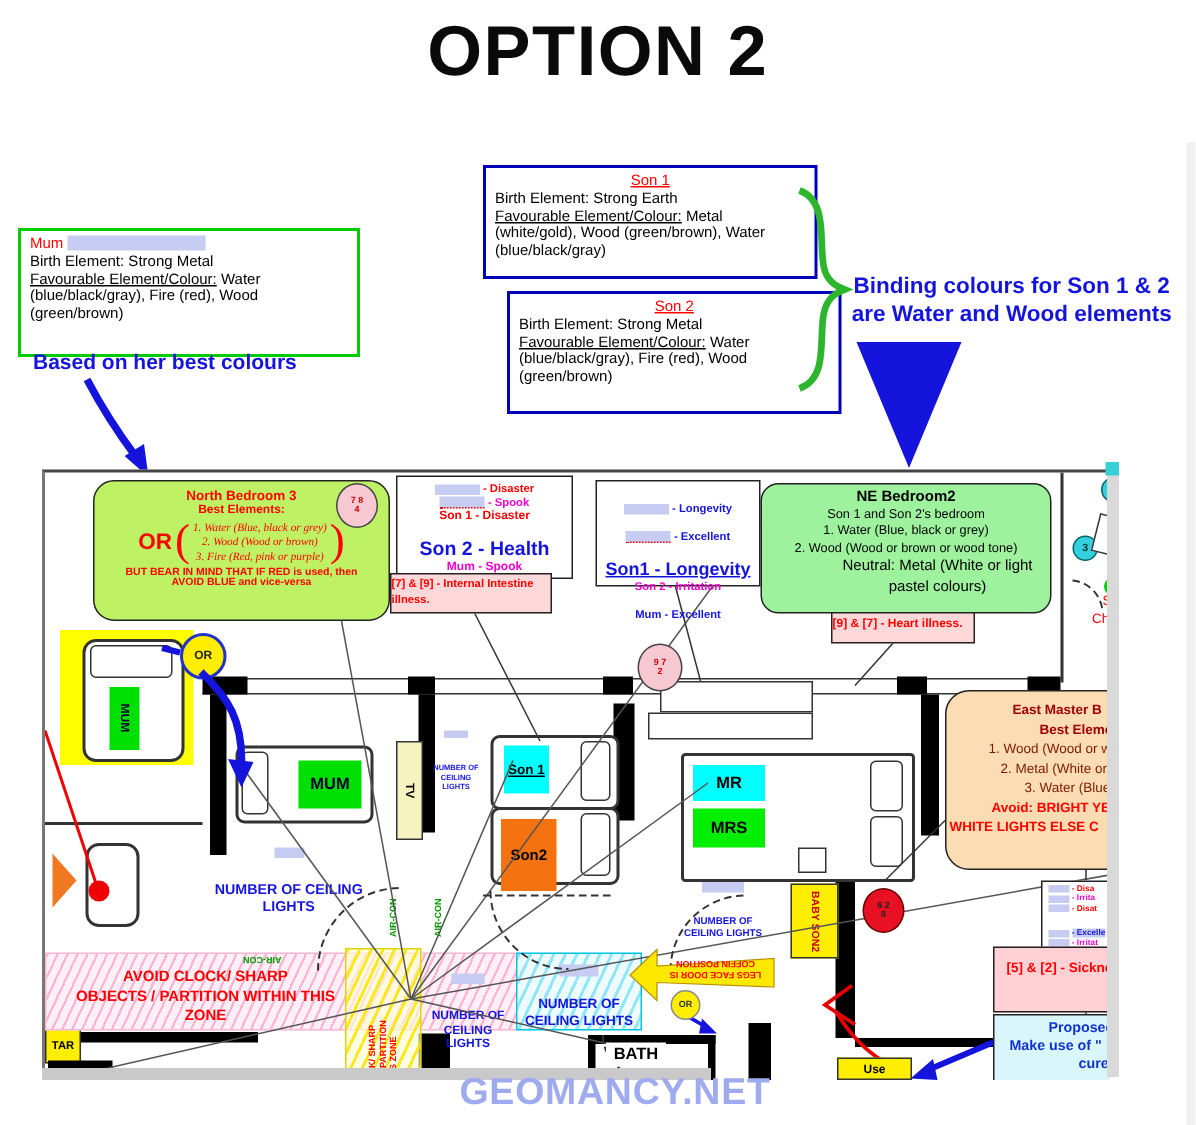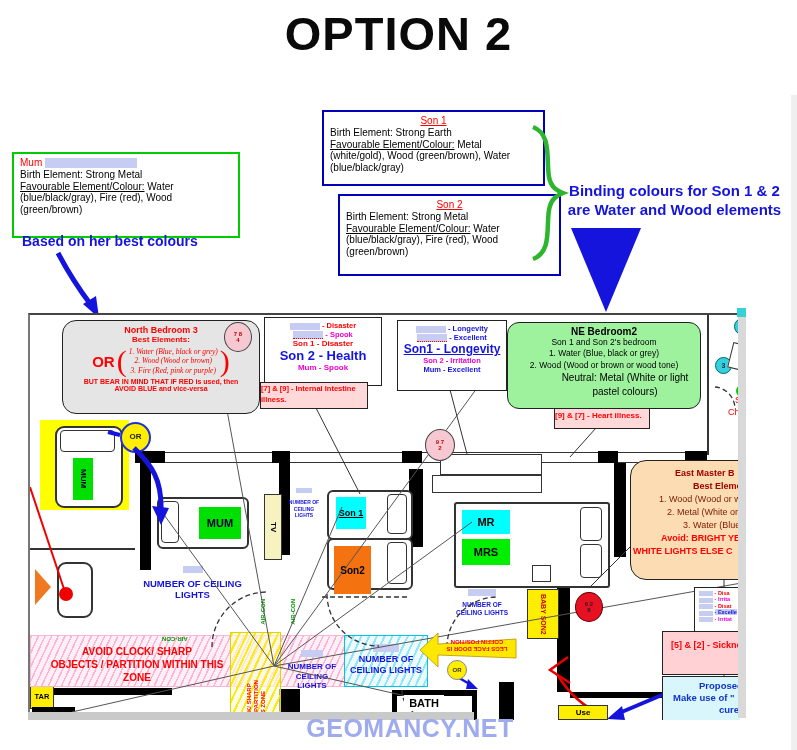--- a/index.html
+++ b/index.html
@@ -4,41 +4,41 @@
 <style>
   html,body{margin:0;padding:0;background:#fff;}
   body{width:797px;height:750px;position:relative;overflow:hidden;
        font-family:"Liberation Sans",sans-serif;color:#000;}
   .abs{position:absolute;}
   .title{left:0;top:6px;width:797px;text-align:center;font-size:47px;font-weight:800;
          letter-spacing:1px;color:#0a0a0a;}
   .infobox{background:#fff;font-size:10px;line-height:1.18;padding:3px 6px;}
   .green-b{border:2px solid #00cc00;}
   .blue-b{border:2px solid #0000bb;}
-  .red{color:#ff0000;} .mag{color:#ee00cc;} .blue{color:#1414dd;} .u{text-decoration:underline;}
+  .red{color:#ff0000;} .mag{color:#ee00cc;} .blue{color:#1414dd;margin-top:10px;} .u{text-decoration:underline;}
   .redact{display:inline-block;background:#c6ccf2;vertical-align:middle;}
   .note{color:#1414dd;font-weight:bold;}
   .plan{left:28px;top:313px;width:710px;height:405px;overflow:hidden;background:#fff;
         border-top:2px solid #444;border-left:2px solid #777;}
   .wall{background:#000;}
   .thin{background:#333;}
   .furn{background:#fff;border:2px solid #333;border-radius:6px;}
   .pillow{background:#fff;border:1.5px solid #333;border-radius:4px;}
   .lbl{display:flex;align-items:center;justify-content:center;font-weight:bold;}
   .vtext{writing-mode:vertical-rl;}
   .flip{transform:rotate(180deg);}
   .hatch-pink{background:repeating-linear-gradient(115deg,rgba(255,120,180,.5) 0 1.5px,rgba(255,120,180,0) 1.5px 6px),#ffeff6;
               border:1px solid #f3b9d2;}
   .hatch-yel{background:repeating-linear-gradient(115deg,rgba(250,230,0,.85) 0 2px,rgba(250,230,0,0) 2px 7px),rgba(255,255,210,.65);
              border:1.5px solid #e0d400;}
   .hatch-cyan{background:repeating-linear-gradient(115deg,rgba(0,200,240,.4) 0 2px,rgba(0,200,240,0) 2px 7px),#effcff;
               border:1.5px solid #00c4e4;}
   .callout{border:1.5px solid #222;}
   .round{border-radius:14px;}
-  .pinkbg{background:#e5e5e5;}
+  .pinkbg{background:#bef264;}
   .illness{background:#ffd9d9;border:1.5px solid #222;color:#ff0000;font-weight:bold;text-align:left;}
   .starbox{background:#fff;border:1.5px solid #222;text-align:center;}
   .circle{border-radius:50%;display:flex;flex-direction:column;align-items:center;justify-content:center;
           font-size:6px;font-weight:bold;line-height:1.05;}
   .pinkc{background:#f6c8d2;border:1px solid #444;color:#cc0000;}
   svg{display:block;}
 </style>
 </head>
 <body>
 

